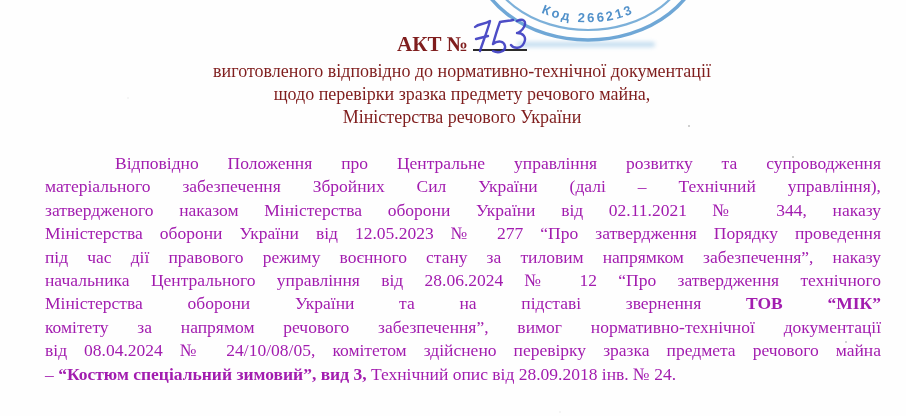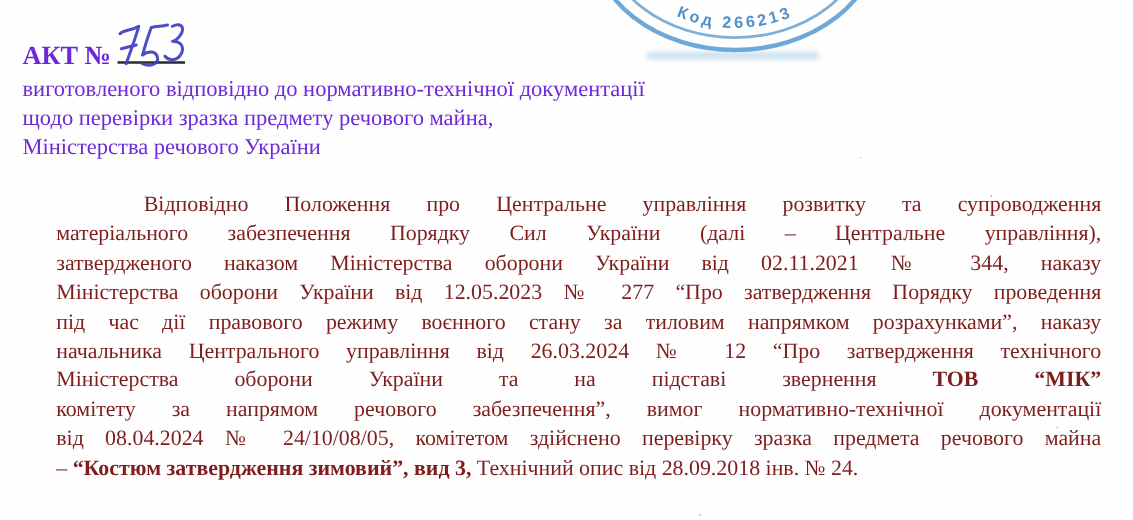--- a/index.html
+++ b/index.html
@@ -23,21 +23,21 @@
       radial-gradient(circle 1.2px at 560px 412px, #cfcfcf 55%, transparent 60%),
       radial-gradient(circle 1.4px at 846px 342px, #d2d2d2 55%, transparent 60%);
   }
   .stamp-svg{position:absolute;left:485px;top:0;width:205px;height:58px;}
   .stamp-text{
     font-family:"Liberation Sans", sans-serif;
     font-size:13px;font-weight:bold;letter-spacing:2.5px;
   }
   .title-block{
     position:absolute;left:18px;top:28px;width:888px;
-    color:#6d28d9;
+    text-align:center;color:#7f1d1d;
   }
   .act-line{
     font-weight:bold;font-size:21px;line-height:30px;height:32px;
     white-space:nowrap;
   }
   .num-box{
     display:inline-block;position:relative;
     width:54px;height:21px;margin-left:5px;
     border-bottom:2.5px solid #2b2b2b;
     vertical-align:baseline;
@@ -45,21 +45,21 @@
   .num-digits{
     position:absolute;left:-3px;bottom:-6px;
     width:62px;height:42px;overflow:visible;
   }
   .subtitle-line{
     font-size:18px;line-height:23px;
     white-space:nowrap;
   }
   .body-block{
     position:absolute;left:45px;top:152px;width:836px;
-    font-size:17.5px;line-height:23.4px;color:#7f1d1d;
+    font-size:17.5px;line-height:23.4px;color:#a21caf;
   }
   .body-line{width:836px;}
   .body-line.just{text-align:justify;text-align-last:justify;}
   .body-line.indent{padding-left:70px;width:766px;}
   .bold{font-weight:bold;}
 </style>
 </head>
 <body>
 
 <div class="page">
@@ -98,25 +98,25 @@
     <div>
         <div class="subtitle-line">виготовленого відповідно до нормативно-технічної документації</div>
         <div class="subtitle-line">щодо перевірки зразка предмету речового майна,</div>
         <div class="subtitle-line">Міністерства речового України</div>
       </div>
   </div>
 
   <div class="body-block">
     <div>
         <div class="body-line just indent"><span>Відповідно Положення про Центральне управління розвитку та супроводження</span></div>
-        <div class="body-line just"><span>матеріального забезпечення Порядку Сил України (далі – Центральне управління),</span></div>
+        <div class="body-line just"><span>матеріального забезпечення Збройних Сил України (далі – Технічний управління),</span></div>
         <div class="body-line just"><span>затвердженого наказом Міністерства оборони України від 02.11.2021 № 344, наказу</span></div>
         <div class="body-line just"><span>Міністерства оборони України від 12.05.2023 № 277 “Про затвердження Порядку проведення</span></div>
-        <div class="body-line just"><span>під час дії правового режиму воєнного стану за тиловим напрямком розрахунками”, наказу</span></div>
-        <div class="body-line just"><span>начальника Центрального управління від 26.03.2024 № 12 “Про затвердження технічного</span></div>
+        <div class="body-line just"><span>під час дії правового режиму воєнного стану за тиловим напрямком забезпечення”, наказу</span></div>
+        <div class="body-line just"><span>начальника Центрального управління від 28.06.2024 № 12 “Про затвердження технічного</span></div>
         <div class="body-line just"><span>Міністерства оборони України та на підставі звернення </span><span class="bold">ТОВ “МІК”</span></div>
         <div class="body-line just"><span>комітету за напрямом речового забезпечення”, вимог нормативно-технічної документації</span></div>
         <div class="body-line just"><span>від 08.04.2024 № 24/10/08/05, комітетом здійснено перевірку зразка предмета речового майна</span></div>
-        <div class="body-line"><span>– </span><span class="bold">“Костюм затвердження зимовий”, вид 3,</span><span> Технічний опис від 28.09.2018 інв. № 24.</span></div>
+        <div class="body-line"><span>– </span><span class="bold">“Костюм спеціальний зимовий”, вид 3,</span><span> Технічний опис від 28.09.2018 інв. № 24.</span></div>
       </div>
   </div>
 
 </div>
 
 </body></html>

